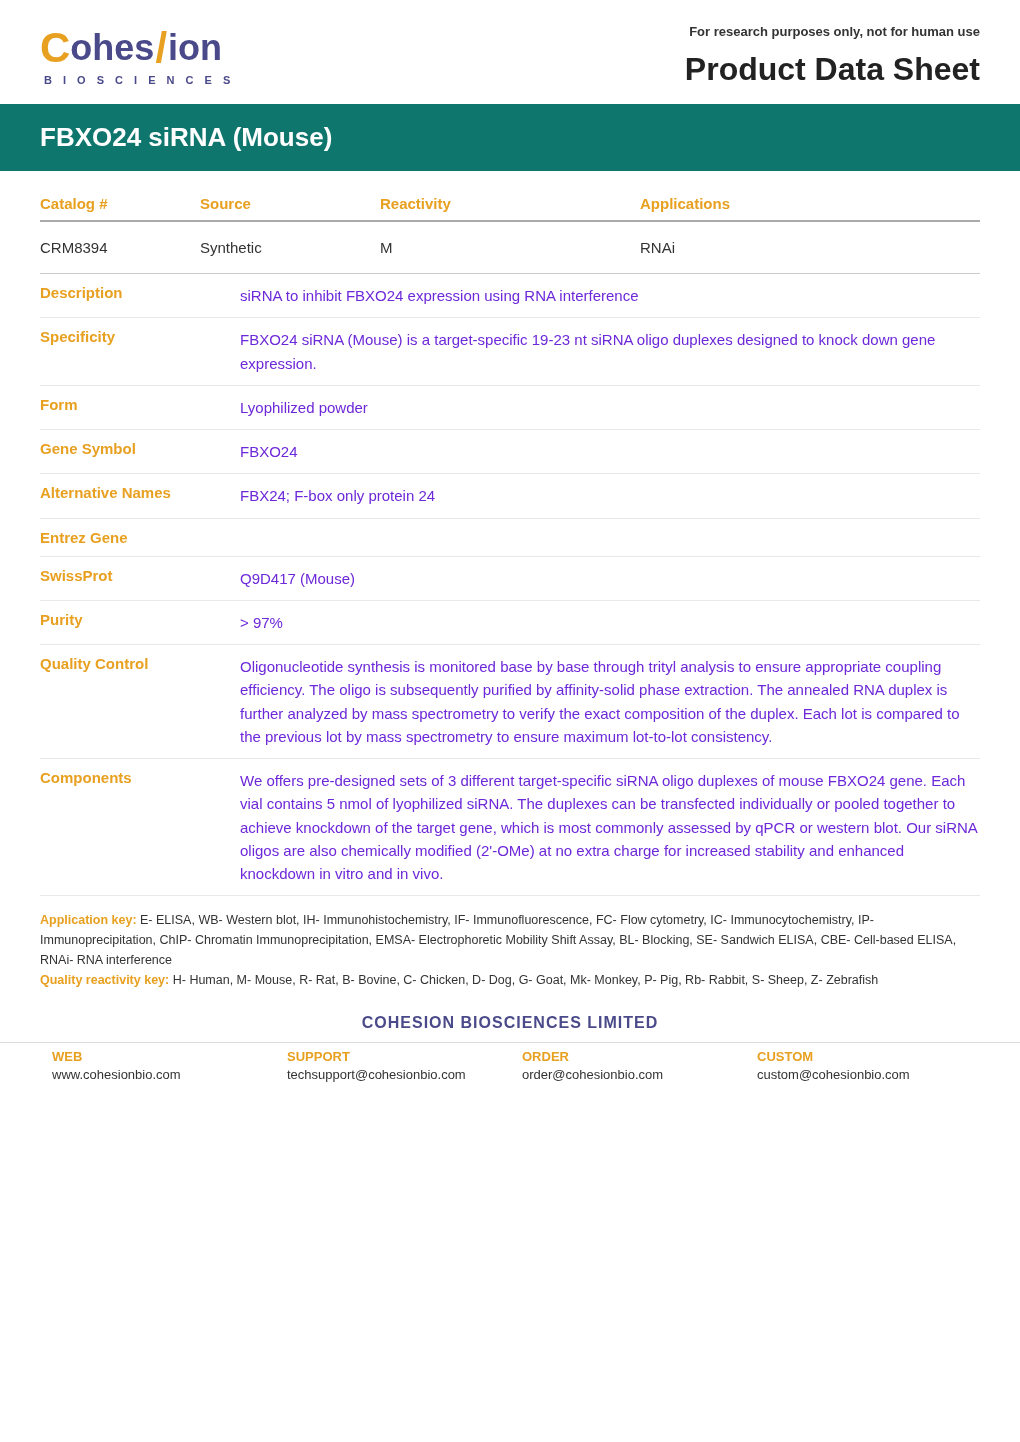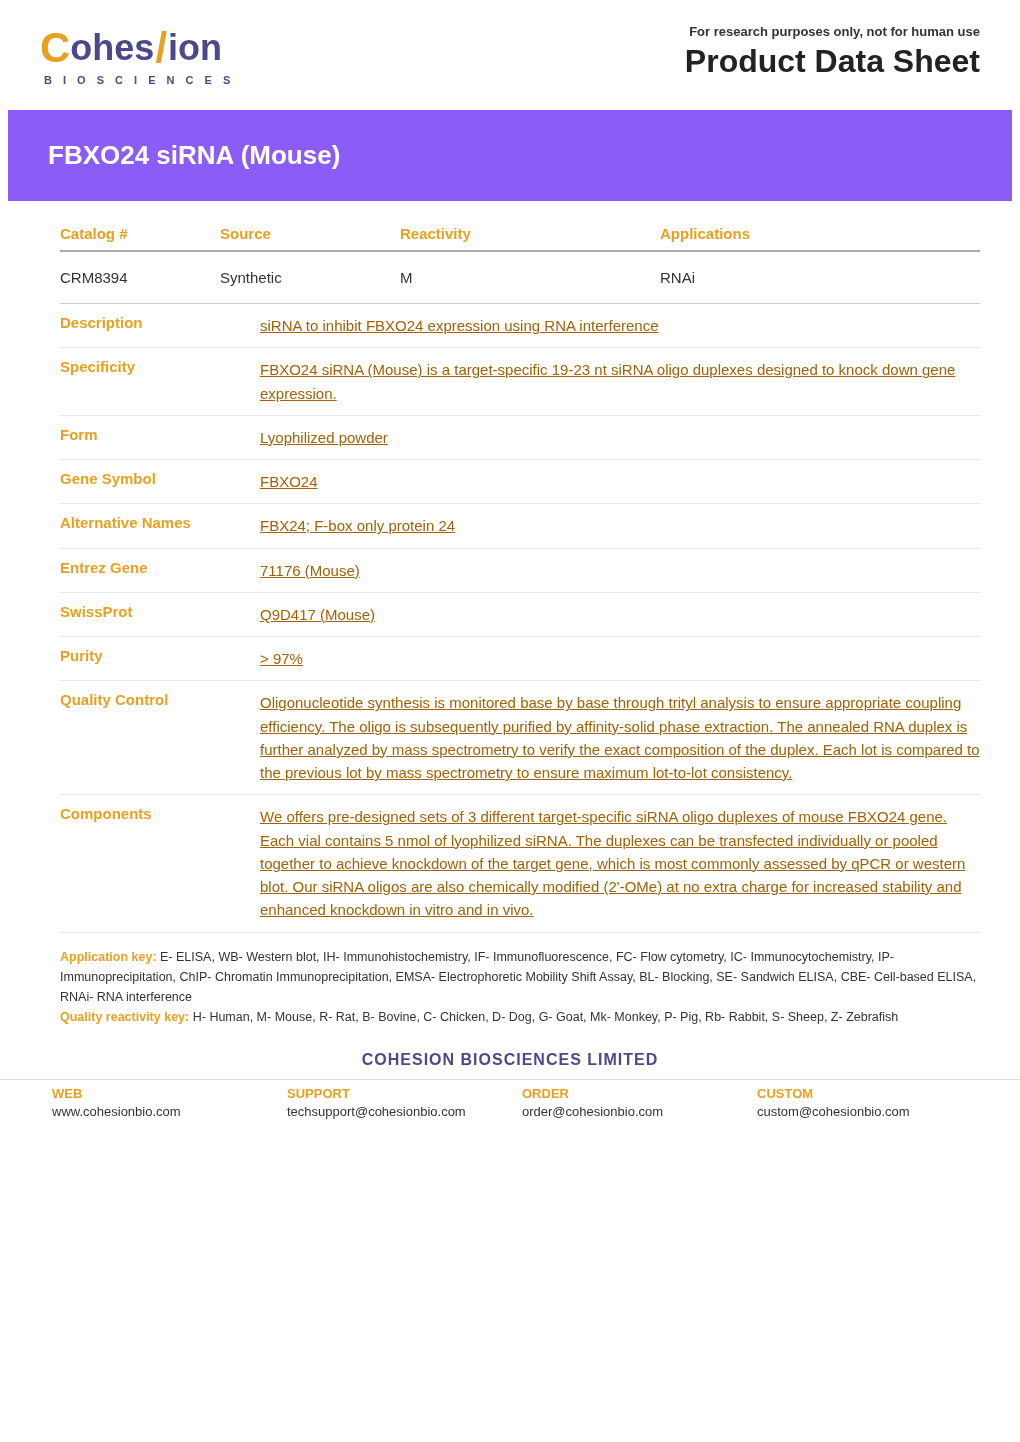--- a/index.html
+++ b/index.html
@@ -54,44 +54,43 @@
       margin-top: 2px;
       padding-left: 4px;
     }
     .header-right {
       text-align: right;
     }
     .for-research {
       font-size: 13px;
       font-weight: bold;
       color: #333;
-      margin-bottom: 4px;
+      margin-bottom: 12px;
     }
     .product-data-sheet {
       font-size: 32px;
       font-weight: bold;
       color: #222;
     }
 
     
     .product-title-bar {
-      background: #8b5cf6;
-      padding: 30px 40px;
-      margin: 8px;
+      background: #0f766e;
+      padding: 18px 40px;
+      margin: 0;
     }
     .product-title {
       font-size: 26px;
       font-weight: bold;
       color: #fff;
     }
 
     
     .main-content {
       padding: 0 40px;
-      margin-left: 20px;
     }
 
     
     .table-header {
       display: grid;
       grid-template-columns: 160px 180px 260px 1fr;
       border-bottom: 2px solid #aaa;
       padding: 14px 0 8px 0;
       margin-top: 10px;
     }
@@ -119,24 +118,23 @@
       font-size: 15px;
       align-items: flex-start;
     }
     .info-label {
       font-weight: bold;
       color: #e8a020;
       min-width: 200px;
       flex-shrink: 0;
     }
     .info-value {
-      color: #a16207;
+      color: #6d28d9;
       flex: 1;
       line-height: 1.55;
-      text-decoration: underline;
     }
 
     
     .app-key-section {
       padding: 14px 0 6px 0;
       font-size: 12.5px;
       color: #333;
       line-height: 1.6;
     }
     .app-key-label {
@@ -230,21 +228,20 @@
       <div class="info-row">
         <div class="info-label">Gene Symbol</div>
         <div class="info-value">FBXO24</div>
       </div>
       <div class="info-row">
         <div class="info-label">Alternative Names</div>
         <div class="info-value">FBX24; F-box only protein 24</div>
       </div>
       <div class="info-row">
         <div class="info-label">Entrez Gene</div>
-        <div class="info-value">71176 (Mouse)</div>
       </div>
       <div class="info-row">
         <div class="info-label">SwissProt</div>
         <div class="info-value">Q9D417 (Mouse)</div>
       </div>
       <div class="info-row">
         <div class="info-label">Purity</div>
         <div class="info-value">&gt; 97%</div>
       </div>
       <div class="info-row">

